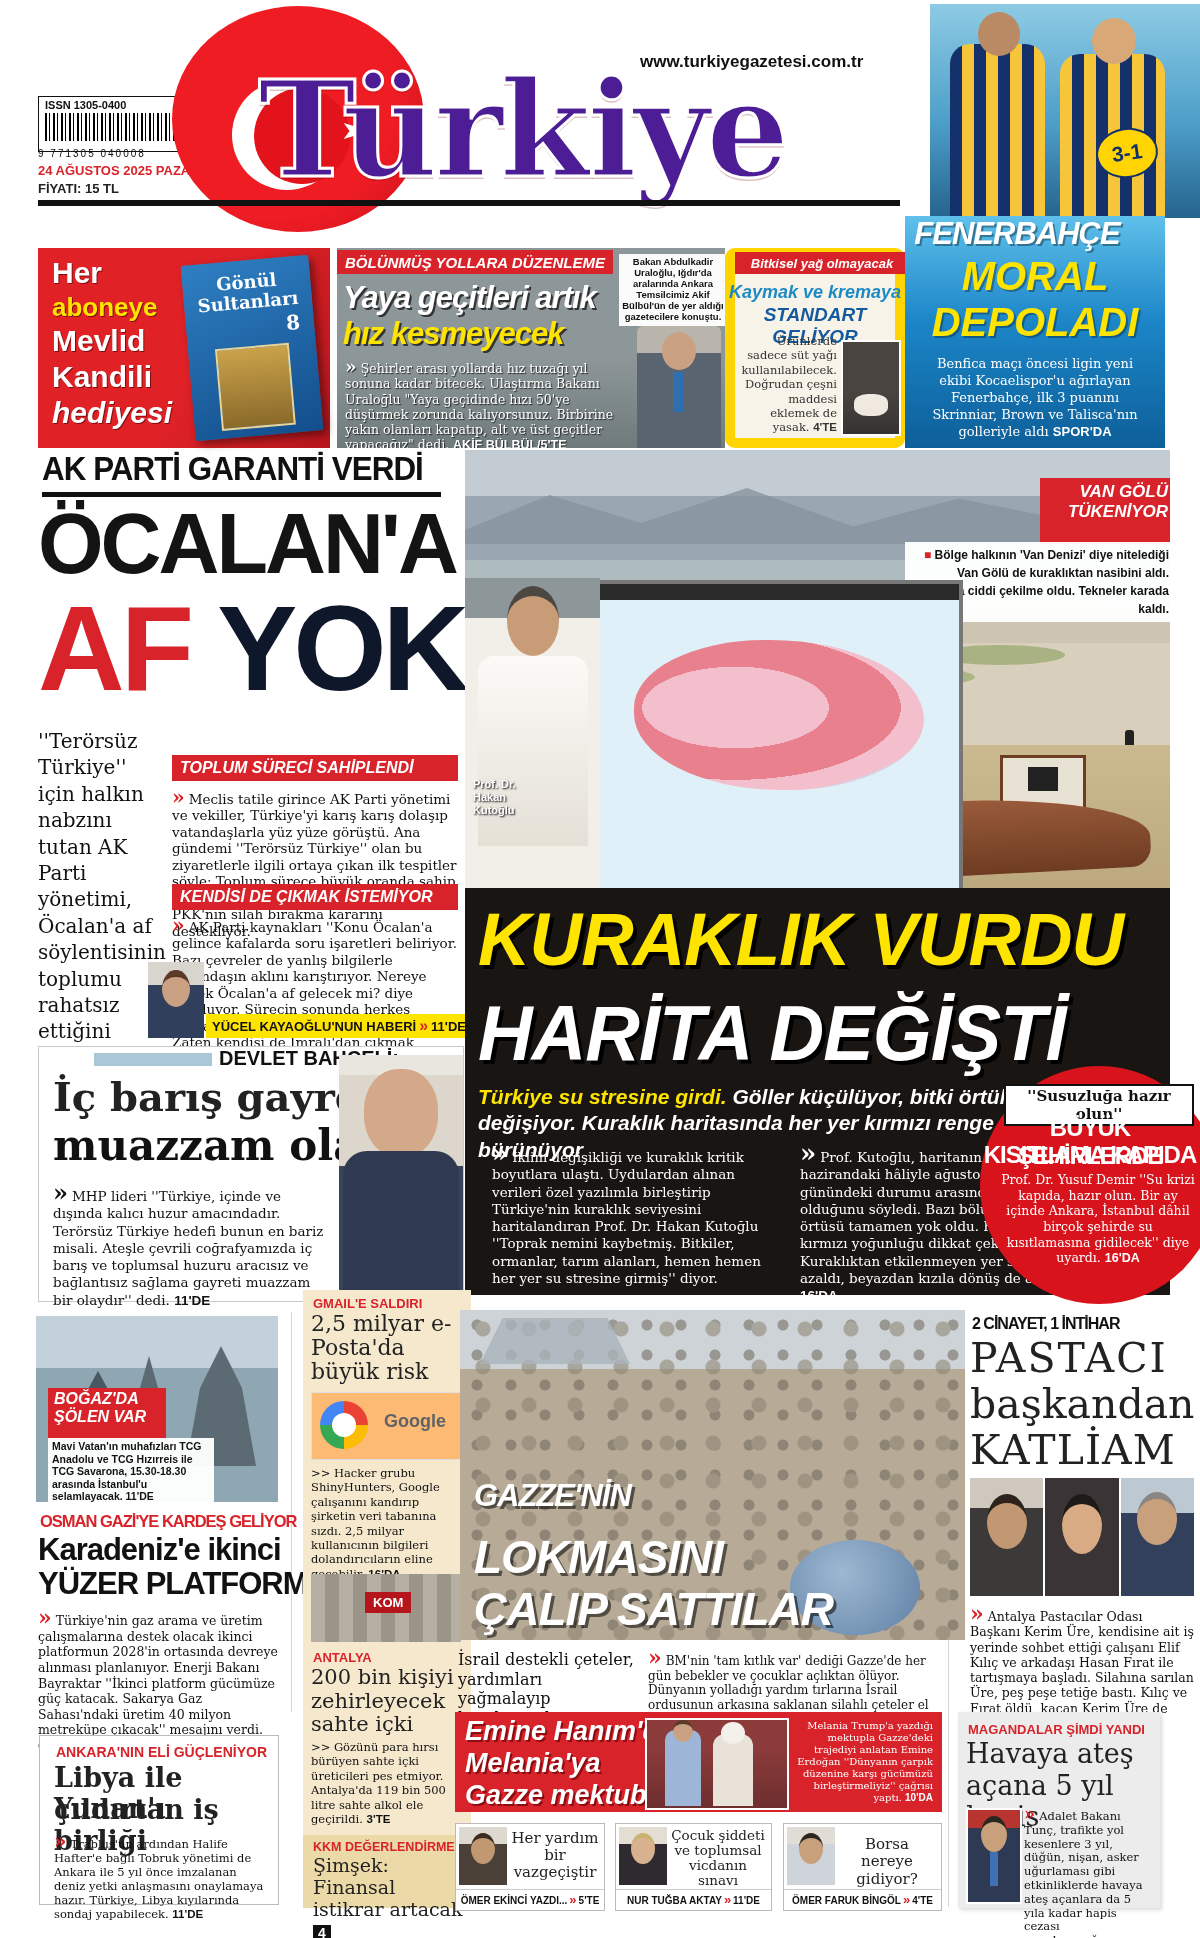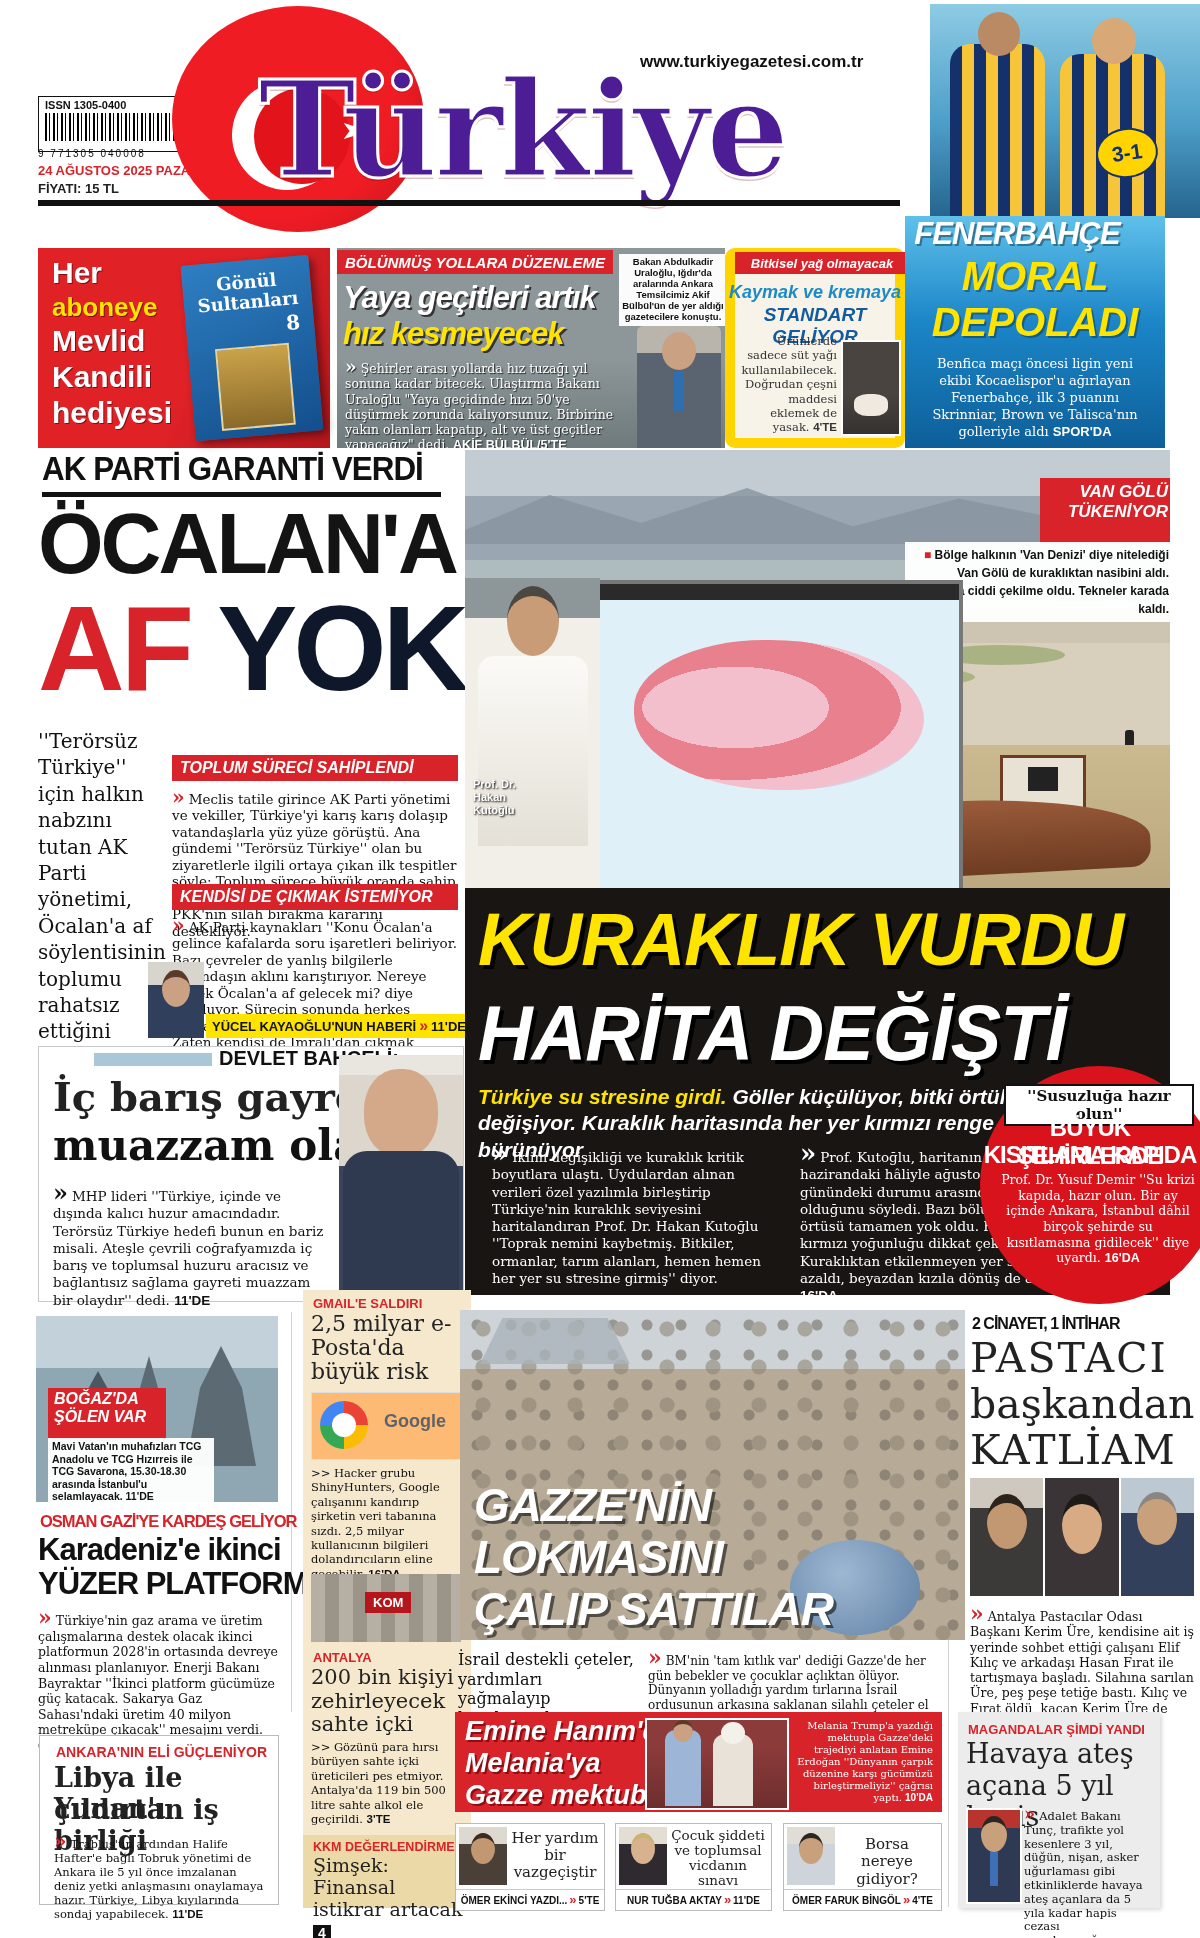--- a/index.html
+++ b/index.html
@@ -52,21 +52,21 @@
     <div class="abs b" style="left:1096px;top:128px;width:58px;height:46px;border-radius:50%;background:#ffd400;color:#15316b;font-size:21px;display:flex;align-items:center;justify-content:center;transform:rotate(-8deg);border:2px solid #15316b;">3-1</div>
 
     <div class="abs" style="left:38px;top:200px;width:862px;height:6px;background:#111;"></div>
   </div>
 
   <div class="abs" style="left:38px;top:248px;width:292px;height:200px;background:linear-gradient(120deg,#e02227 0 55%,#b5161c 100%);">
     <div class="abs b" style="left:14px;top:8px;font-size:30px;color:#fff;text-shadow:1px 1px 0 #7d0d10;">Her</div>
     <div class="abs b yel" style="left:14px;top:44px;font-size:26px;text-shadow:1px 1px 0 #7d0d10;">aboneye</div>
     <div class="abs b" style="left:14px;top:76px;font-size:30px;color:#fff;text-shadow:1px 1px 0 #7d0d10;">Mevlid</div>
     <div class="abs b" style="left:14px;top:112px;font-size:30px;color:#fff;text-shadow:1px 1px 0 #7d0d10;">Kandili</div>
-    <div class="abs b" style="left:14px;top:148px;font-size:30px;color:#fff;text-shadow:1px 1px 0 #7d0d10;">hediyesi</div>
+    <div class="abs b" style="left:14px;top:148px;font-size:30px;color:#fff;text-shadow:1px 1px 0 #7d0d10;font-style:italic;">hediyesi</div>
     <div class="abs" style="left:150px;top:12px;width:128px;height:176px;background:linear-gradient(160deg,#2e7fc2,#134e8c);transform:rotate(-5deg);box-shadow:4px 4px 8px rgba(0,0,0,.45);border-radius:3px;">
       <div class="serif b" style="color:#fff;font-size:18px;text-align:center;padding-top:12px;line-height:1.1;">Gönül Sultanları</div>
       <div class="serif b" style="color:#fff;font-size:20px;text-align:right;padding:2px 14px 0 0;">8</div>
       <div style="margin:8px auto 0;width:70px;height:78px;background:linear-gradient(180deg,#caa24a,#8a6a2a);border:2px solid #e8d39a;"></div>
     </div>
   </div>
 
   <div class="abs photo" style="left:337px;top:248px;width:388px;height:200px;background:linear-gradient(180deg,#8d9799 0 55%,#6f7a7d 100%);">
     <div class="banner abs" style="left:0;top:2px;height:24px;font-size:15px;">BÖLÜNMÜŞ YOLLARA DÜZENLEME</div>
     <div class="abs b i hcond" style="left:6px;top:32px;font-size:31px;color:#fff;text-shadow:2px 2px 0 #333;">Yaya geçitleri artık</div>
@@ -269,21 +269,21 @@
         <span>Şimşek: Finansal istikrar artacak</span>
         <span class="b" style="background:#111;color:#fff;font-family:'Liberation Sans',sans-serif;font-size:14px;padding:0 5px;">4</span>
       </div>
     </div>
   </div>
 
   <div class="abs photo" style="left:460px;top:1310px;width:505px;height:330px;background:linear-gradient(180deg,#cdd3d6 0 18%,#b7ab97 18% 100%);">
     <div style="position:absolute;inset:0;background-image:radial-gradient(circle,#8d8272 7px,transparent 8px),radial-gradient(circle,#6f675c 5px,transparent 6px);background-size:46px 38px,34px 30px;opacity:.55;"></div>
     <div style="position:absolute;left:330px;top:230px;width:130px;height:95px;border-radius:50%;background:radial-gradient(circle at 40% 35%,#9db8d2,#5f7fa4);"></div>
     <div style="position:absolute;left:20px;top:8px;width:150px;height:46px;background:#aab4ba;clip-path:polygon(0 100%,15% 0,85% 0,100% 100%);opacity:.8;"></div>
-    <div class="abs b i hcond" style="left:14px;top:168px;font-size:46px;color:#fff;text-shadow:3px 3px 0 rgba(0,0,0,.55);">GAZZE'NİN</div>
+    <div class="abs b i hcond" style="left:14px;top:168px;font-size:31px;color:#fff;text-shadow:3px 3px 0 rgba(0,0,0,.55);">GAZZE'NİN</div>
     <div class="abs b i hcond" style="left:14px;top:220px;font-size:46px;color:#fff;text-shadow:3px 3px 0 rgba(0,0,0,.55);">LOKMASINI</div>
     <div class="abs b i hcond" style="left:14px;top:272px;font-size:46px;color:#fff;text-shadow:3px 3px 0 rgba(0,0,0,.55);">ÇALIP SATTILAR</div>
   </div>
   <div class="abs serif" style="left:458px;top:1650px;width:178px;font-size:16px;line-height:1.22;color:#111;">İsrail destekli çeteler, yardımları yağmalayıp karaborsada servet kazanıyor</div>
   <div class="abs serif" style="left:648px;top:1648px;width:298px;font-size:12px;line-height:1.22;">
     <span class="lead" style="font-size:22px;">»</span><span>BM'nin 'tam kıtlık var' dediği Gazze'de her gün bebekler ve çocuklar açlıktan ölüyor. Dünyanın yolladığı yardım tırlarına İsrail ordusunun arkasına saklanan silahlı çeteler el koyup karaborsada yüksek fiyattan satıyor.</span>
     <span class="pg">10'DA</span>
   </div>
 
   <div class="abs" style="left:455px;top:1712px;width:487px;height:100px;background:#d8232a;">

